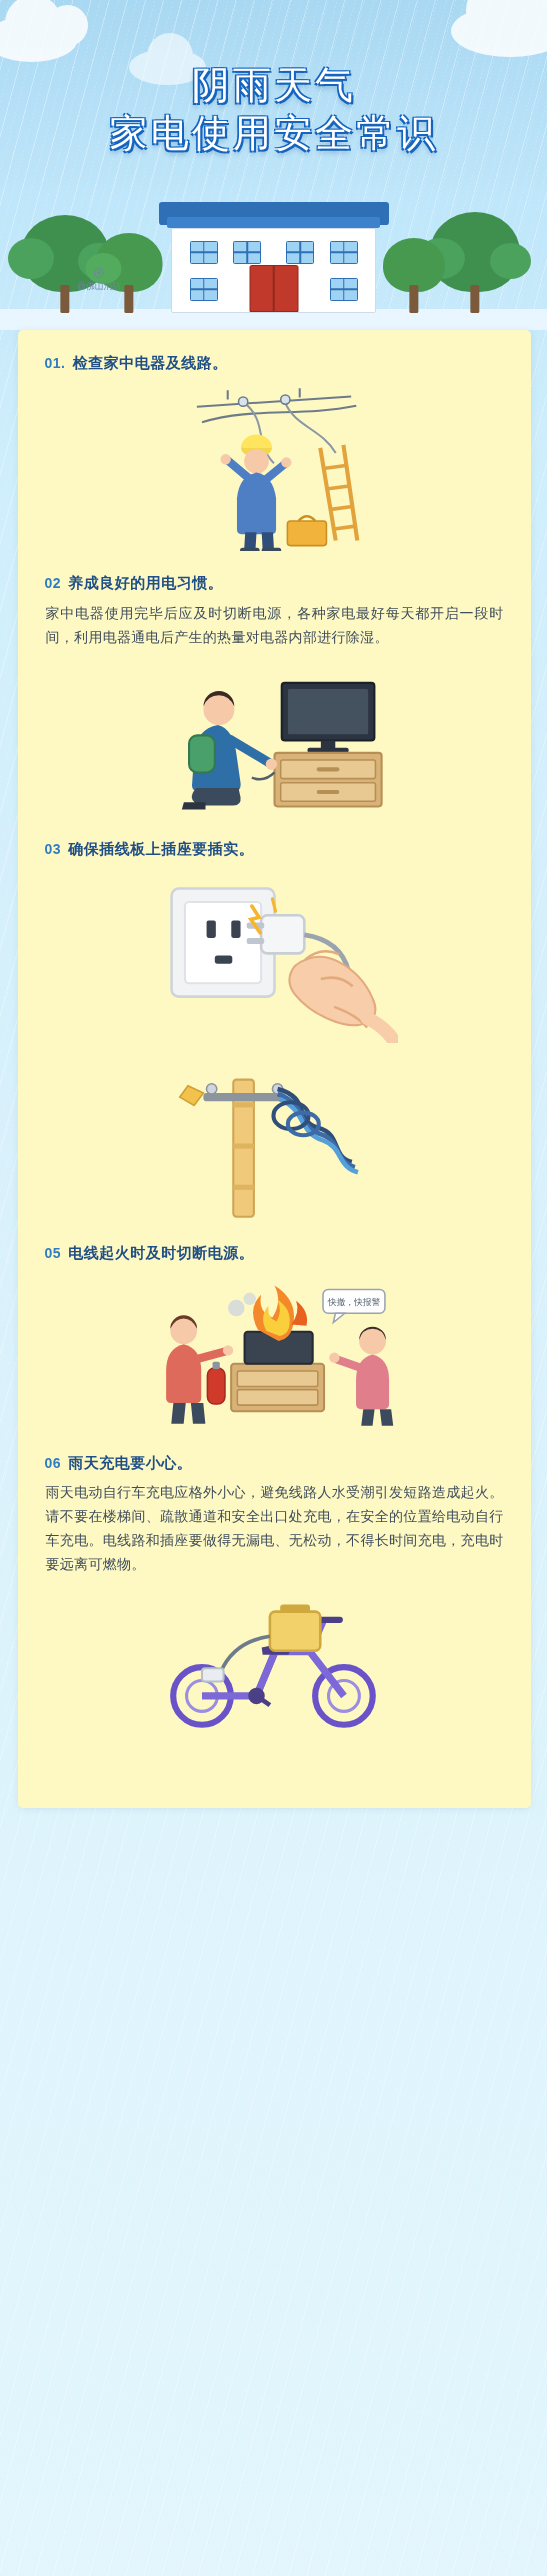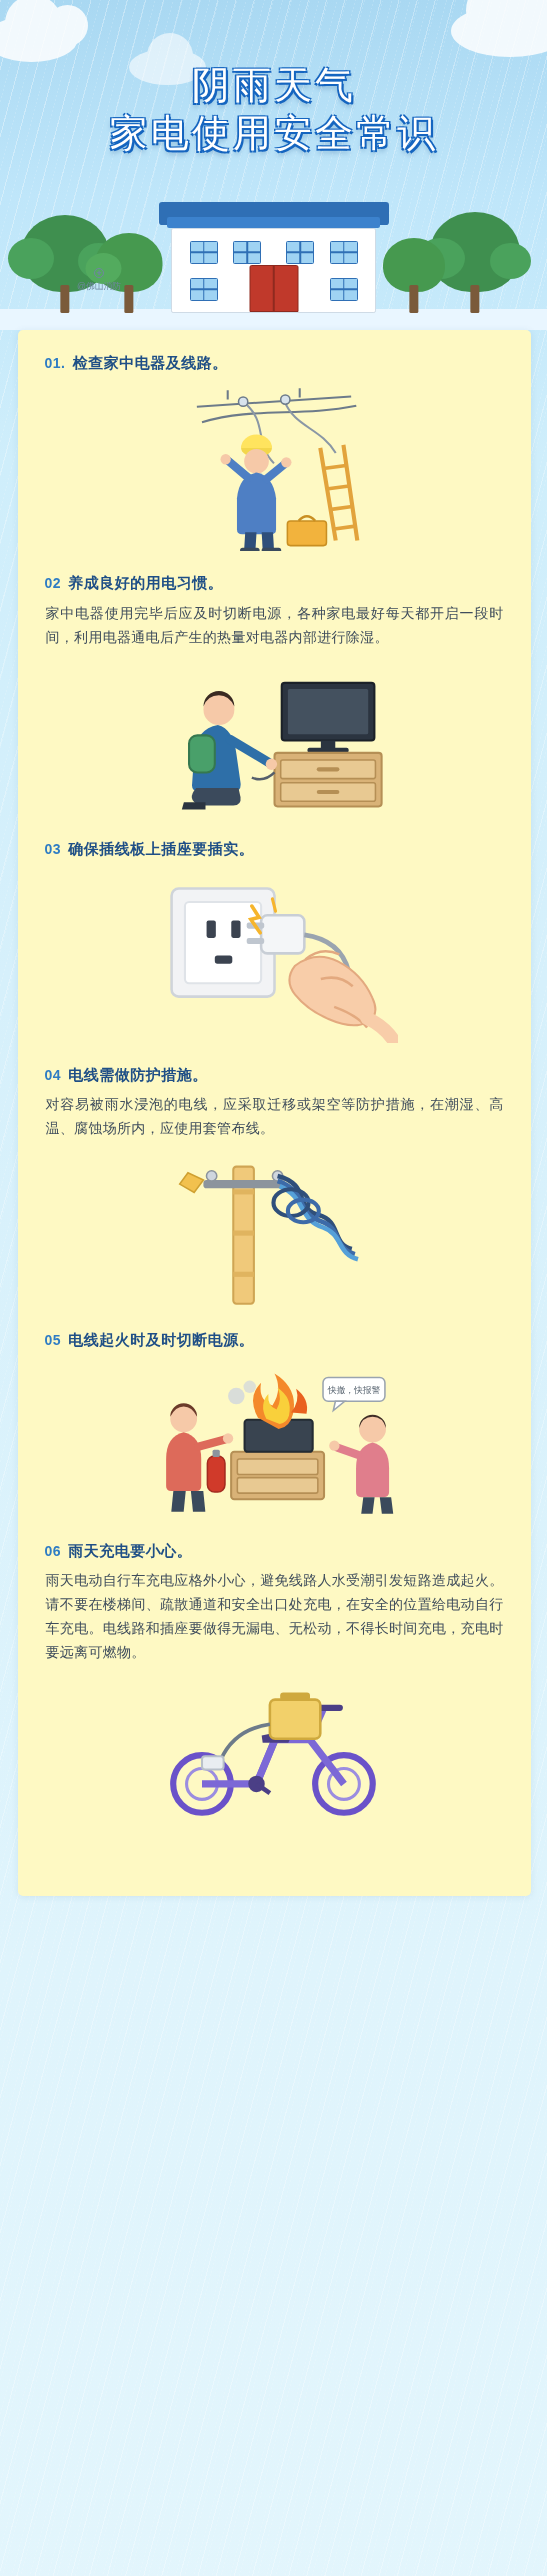--- a/index.html
+++ b/index.html
@@ -345,27 +345,20 @@
       <path d="M298 120 q70 10 86 70" stroke="#9aa4af" stroke-width="9" fill="none"></path>
 
       <path d="M280 180 q40 -30 84 -8 q46 24 66 70 q16 34 -10 48 q-28 14 -74 -6 q-42 -18 -66 -48 q-22 -28 0 -56z" fill="#f8cda9" stroke="#e3a97f" stroke-width="4"></path>
       <path d="M300 168 q30 -26 66 -10" stroke="#e3a97f" stroke-width="5" fill="none"></path>
       <path d="M330 206 q36 -10 62 14" stroke="#e3a97f" stroke-width="5" fill="none"></path>
       <path d="M356 260 q44 16 64 40" stroke="#e3a97f" stroke-width="5" fill="none"></path>
       <path d="M420 282 q34 16 52 44" stroke="#f8cda9" stroke-width="26" stroke-linecap="round"></path>
     </svg>
   </div>
 
-  <div class="section">
-    <div class="sec-head">
-      <span class="sec-num">04</span>
-      <span class="sec-title">电线需做防护措施。</span>
-    </div>
-    <div class="sec-body">对容易被雨水浸泡的电线，应采取迁移或架空等防护措施，在潮湿、高温、腐蚀场所内，应使用套管布线。</div>
-  </div>
   <div class="illus">
     <svg width="237" height="155" viewBox="0 0 460 300">
 
       <rect x="150" y="26" width="40" height="266" rx="6" fill="#f0c97a" stroke="#cfa554" stroke-width="4"></rect>
       <rect x="150" y="70" width="40" height="10" fill="#e0b45f"></rect>
       <rect x="150" y="150" width="40" height="10" fill="#e0b45f"></rect>
       <rect x="150" y="230" width="40" height="10" fill="#e0b45f"></rect>
 
       <rect x="92" y="52" width="158" height="16" rx="6" fill="#8c949d"></rect>
       <circle cx="108" cy="44" r="10" fill="#cfd6de" stroke="#8c949d" stroke-width="3"></circle>

